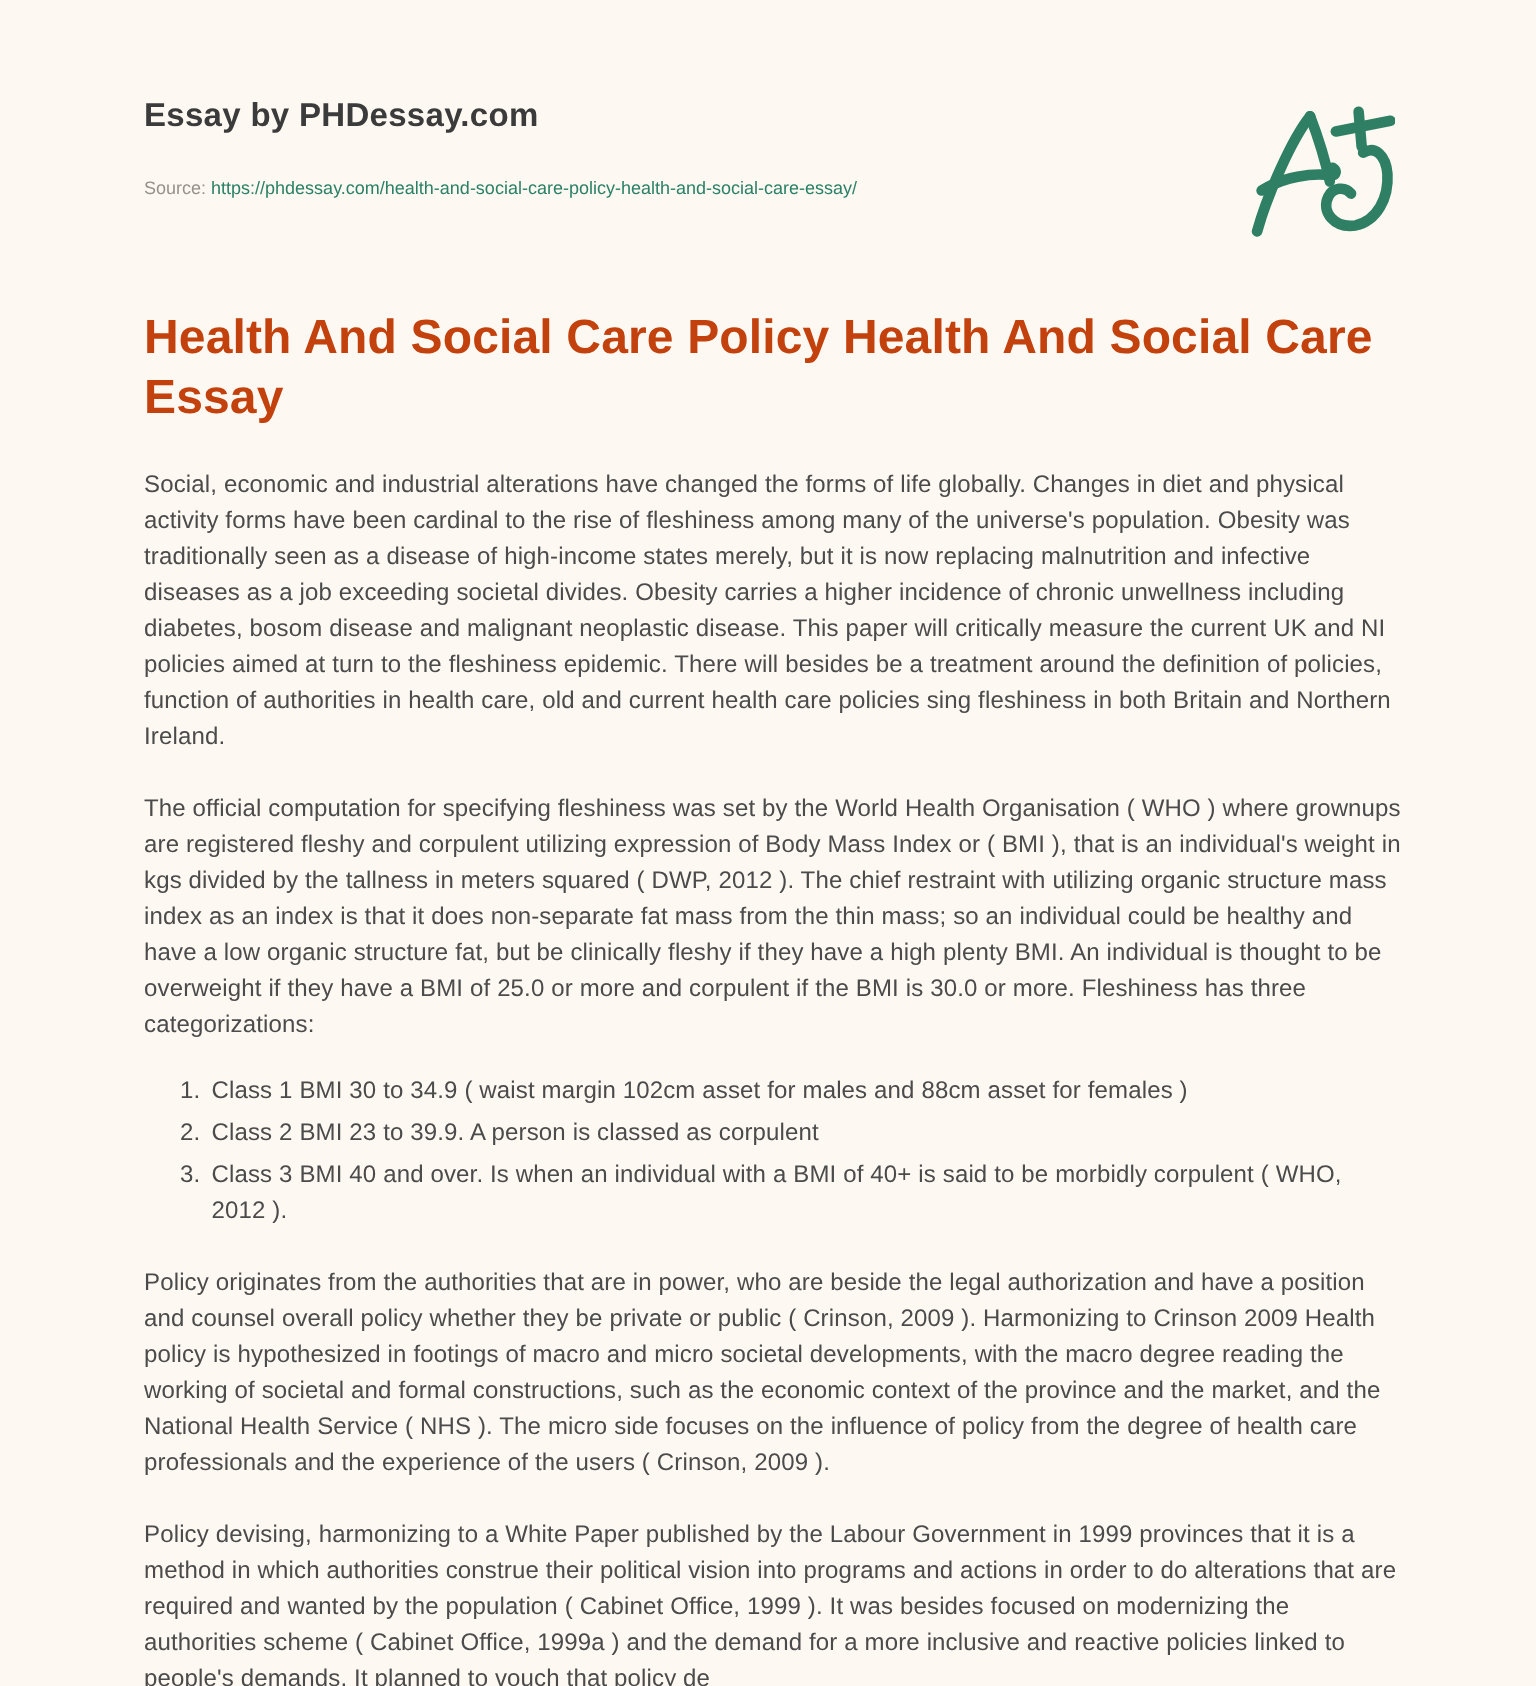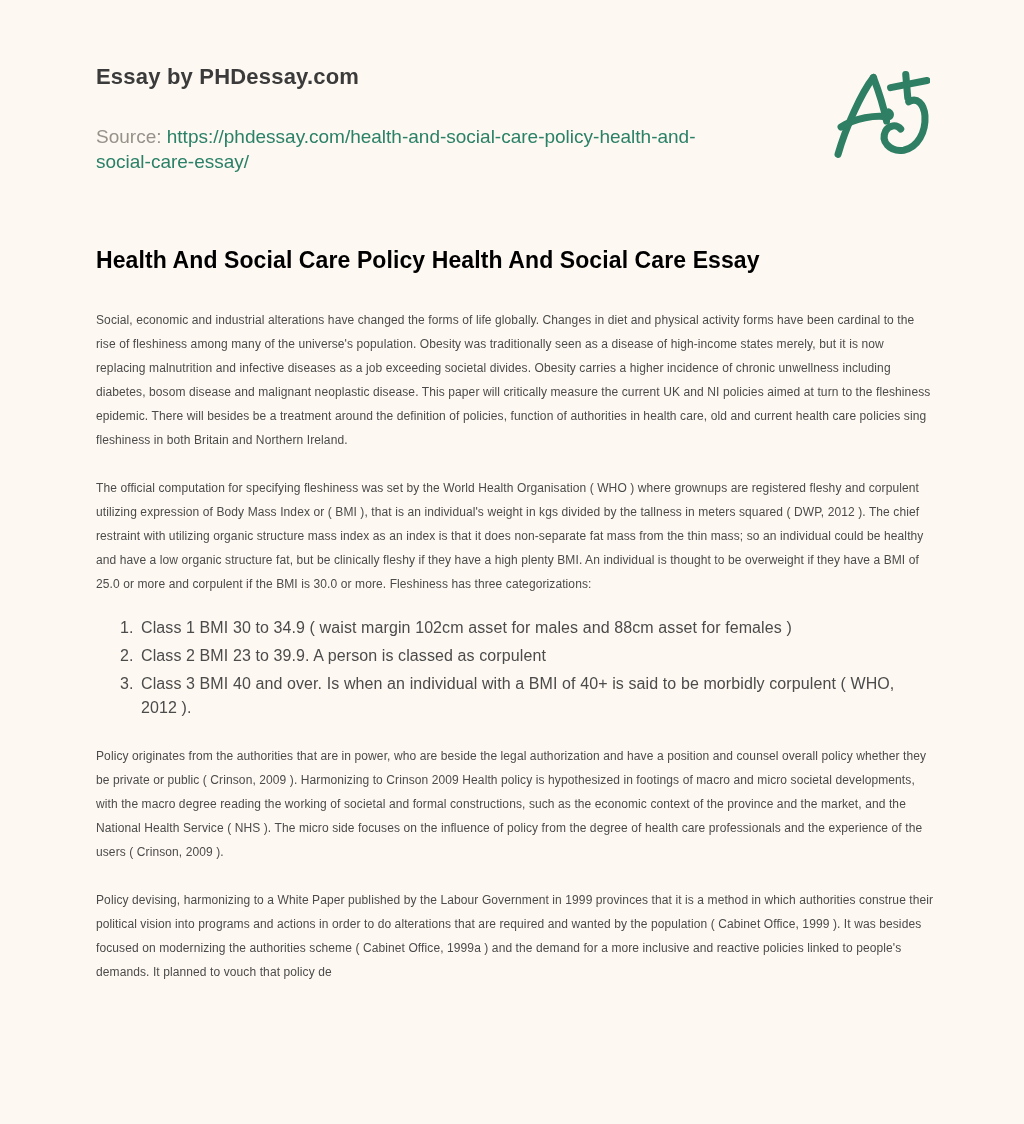--- a/index.html
+++ b/index.html
@@ -19,50 +19,50 @@
     padding: 64px 56px 0 96px;
   }
   .header-text { max-width: 700px; }
   .byline {
     font-size: 22px;
     font-weight: 700;
     color: #3b3b3b;
     letter-spacing: 0.2px;
   }
   .source {
-    margin-top: 34px;
-    font-size: 19px;
+    margin-top: 23px;
+    font-size: 12px;
     line-height: 25px;
     color: #97918a;
     max-width: 630px;
   }
   .source-link {
     color: #2b8168;
     text-decoration: none;
     word-break: break-word;
   }
   .logo {
     position: absolute;
     top: 70px;
     right: 94px;
     width: 97px;
     height: 108px;
   }
   .title {
     margin: 66px 0 0 0;
-    font-size: 23px;
+    font-size: 32px;
     line-height: 40px;
     font-weight: 700;
-    color: #000000;
+    color: #c2410c;
     max-width: 852px;
     letter-spacing: 0.1px;
   }
   .para {
     margin: 24px 0 0 0;
-    font-size: 12px;
+    font-size: 16px;
     line-height: 24px;
     color: #4b4b4b;
     max-width: 840px;
     letter-spacing: 0.1px;
   }
   .para.first { margin-top: 28px; }
   .olist {
     margin-top: 20px;
     padding-left: 24px;
     max-width: 812px;

